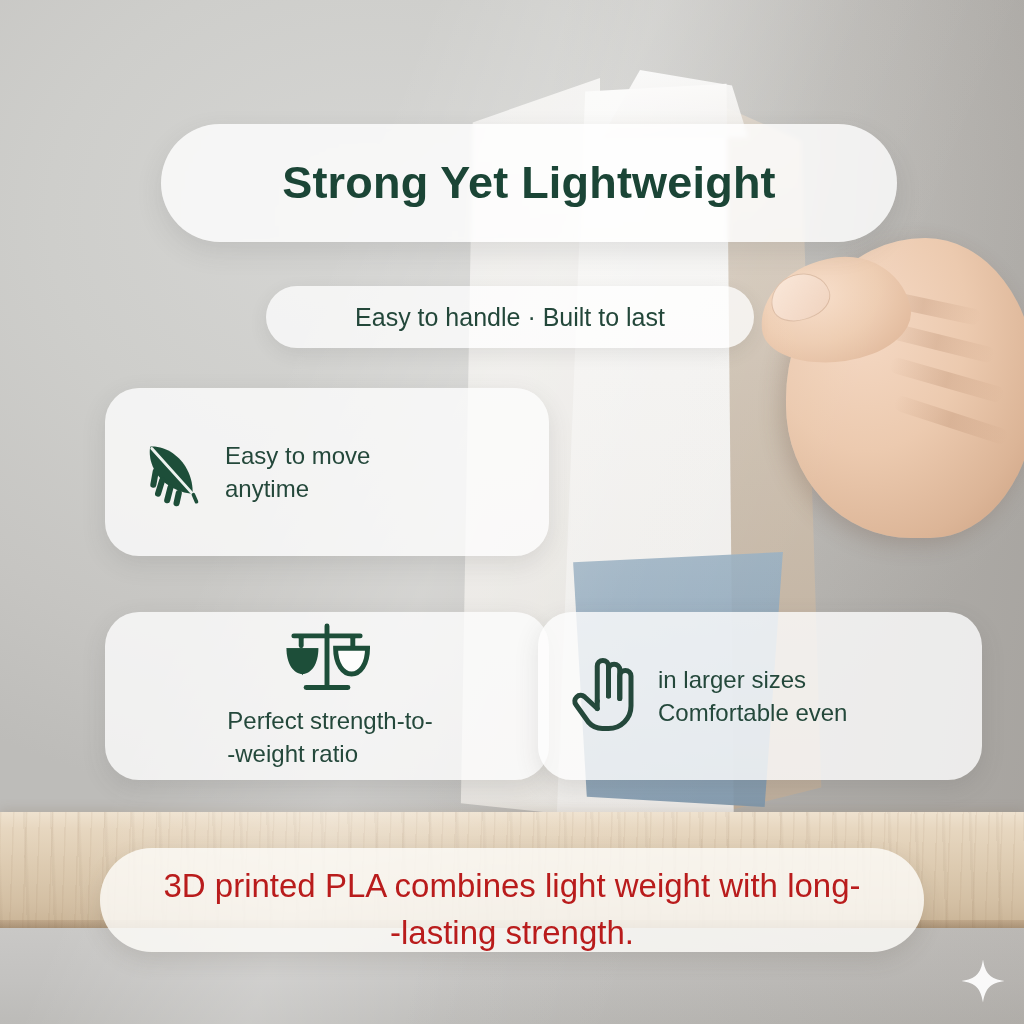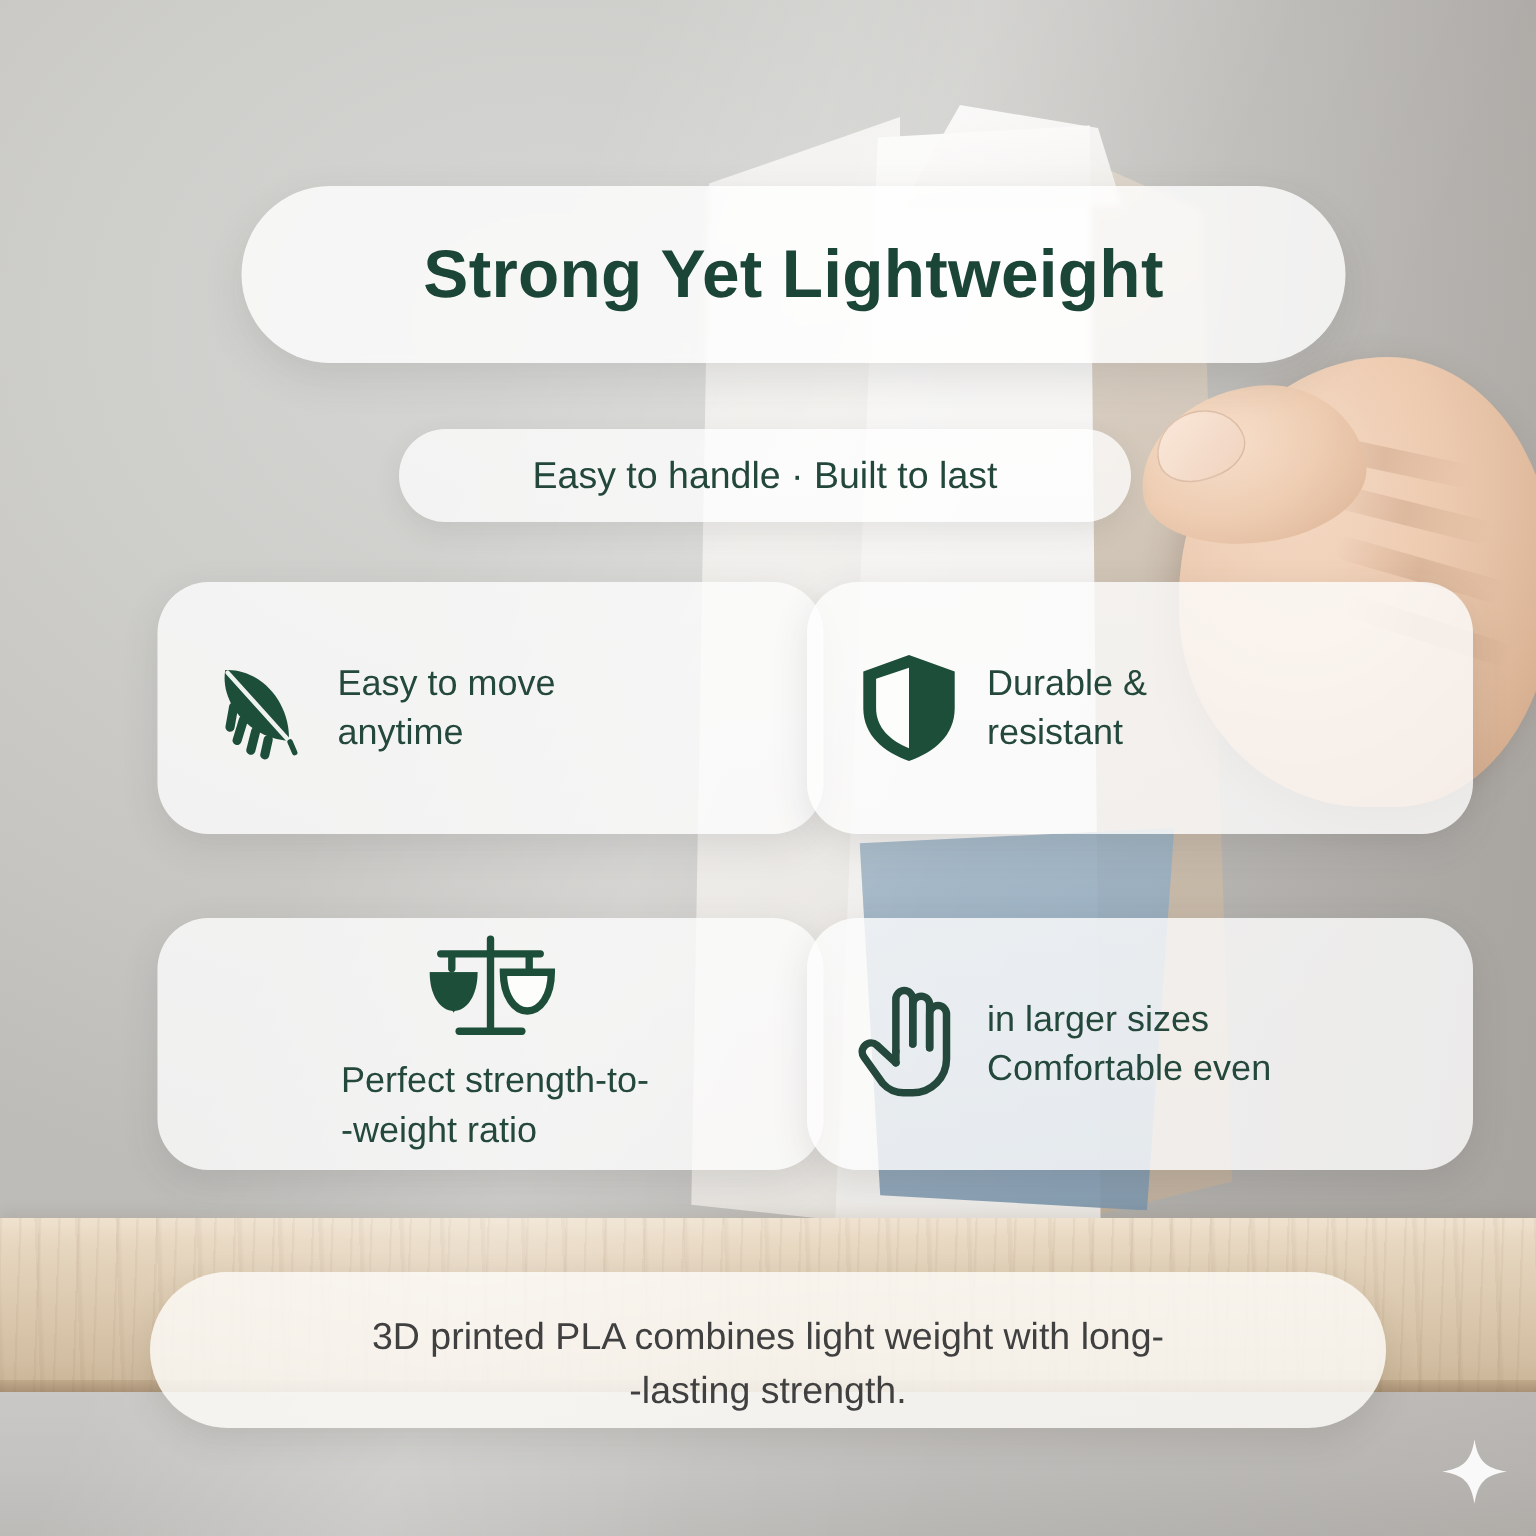--- a/index.html
+++ b/index.html
@@ -168,21 +168,21 @@
 
   .pill-foot{
     position:absolute;left:100px;top:848px;width:824px;height:104px;
     border-radius:52px;
     background:rgba(252,251,248,.82);
     box-shadow:0 8px 22px rgba(80,70,60,.14);
     display:flex;align-items:center;justify-content:center;
     text-align:center;
   }
   .pill-foot .txt{
-    font-size:25px;line-height:1.42;color:#404040;
+    font-size:33px;line-height:1.42;color:#b91c1c;
     max-width:700px;
     margin-top:19px;
   }
 
   .sparkle{position:absolute;right:18px;bottom:20px;width:46px;height:46px;}
 </style>
 </head>
 <body>
 
 <div id="stage">
@@ -240,33 +240,20 @@
               <path d="M32 57 L30 63" stroke="#1d4e39" stroke-width="3" stroke-linecap="round"></path>
             </g>
           </svg>
         </div>
         <div class="label">
           <div>Easy to move</div>
           <div>anytime</div>
         </div>
       </div>
 
-      <div class="card c2">
-        <div class="ico">
-          <svg width="74" height="78" viewBox="0 0 60 64" aria-hidden="true">
-            <path d="M30 3 L55 12 V32 C55 47 44 56 30 61 C16 56 5 47 5 32 V12 Z" fill="#1d4e39"></path>
-            <path d="M30 10 L48 16 V32 C48 43 40 50 30 54 Z" fill="#1d4e39"></path>
-            <path d="M30 10 L12 16 V32 C12 43 20 50 30 54 Z" fill="#fdfdfc"></path>
-          </svg>
-        </div>
-        <div class="label">
-          <div>Durable &amp;</div>
-          <div>resistant</div>
-        </div>
-      </div>
 
       <div class="card c3">
         <div class="ico">
           <svg width="86" height="80" viewBox="0 0 70 64" aria-hidden="true">
             <g stroke="#1d4e39" stroke-width="4" stroke-linecap="round" fill="none">
               <line x1="35" y1="6" x2="35" y2="56"></line>
               <line x1="8" y1="14" x2="62" y2="14"></line>
               <line x1="18" y1="56" x2="52" y2="56"></line>
               <line x1="14" y1="16" x2="14" y2="22"></line>
               <line x1="56" y1="16" x2="56" y2="22"></line>

